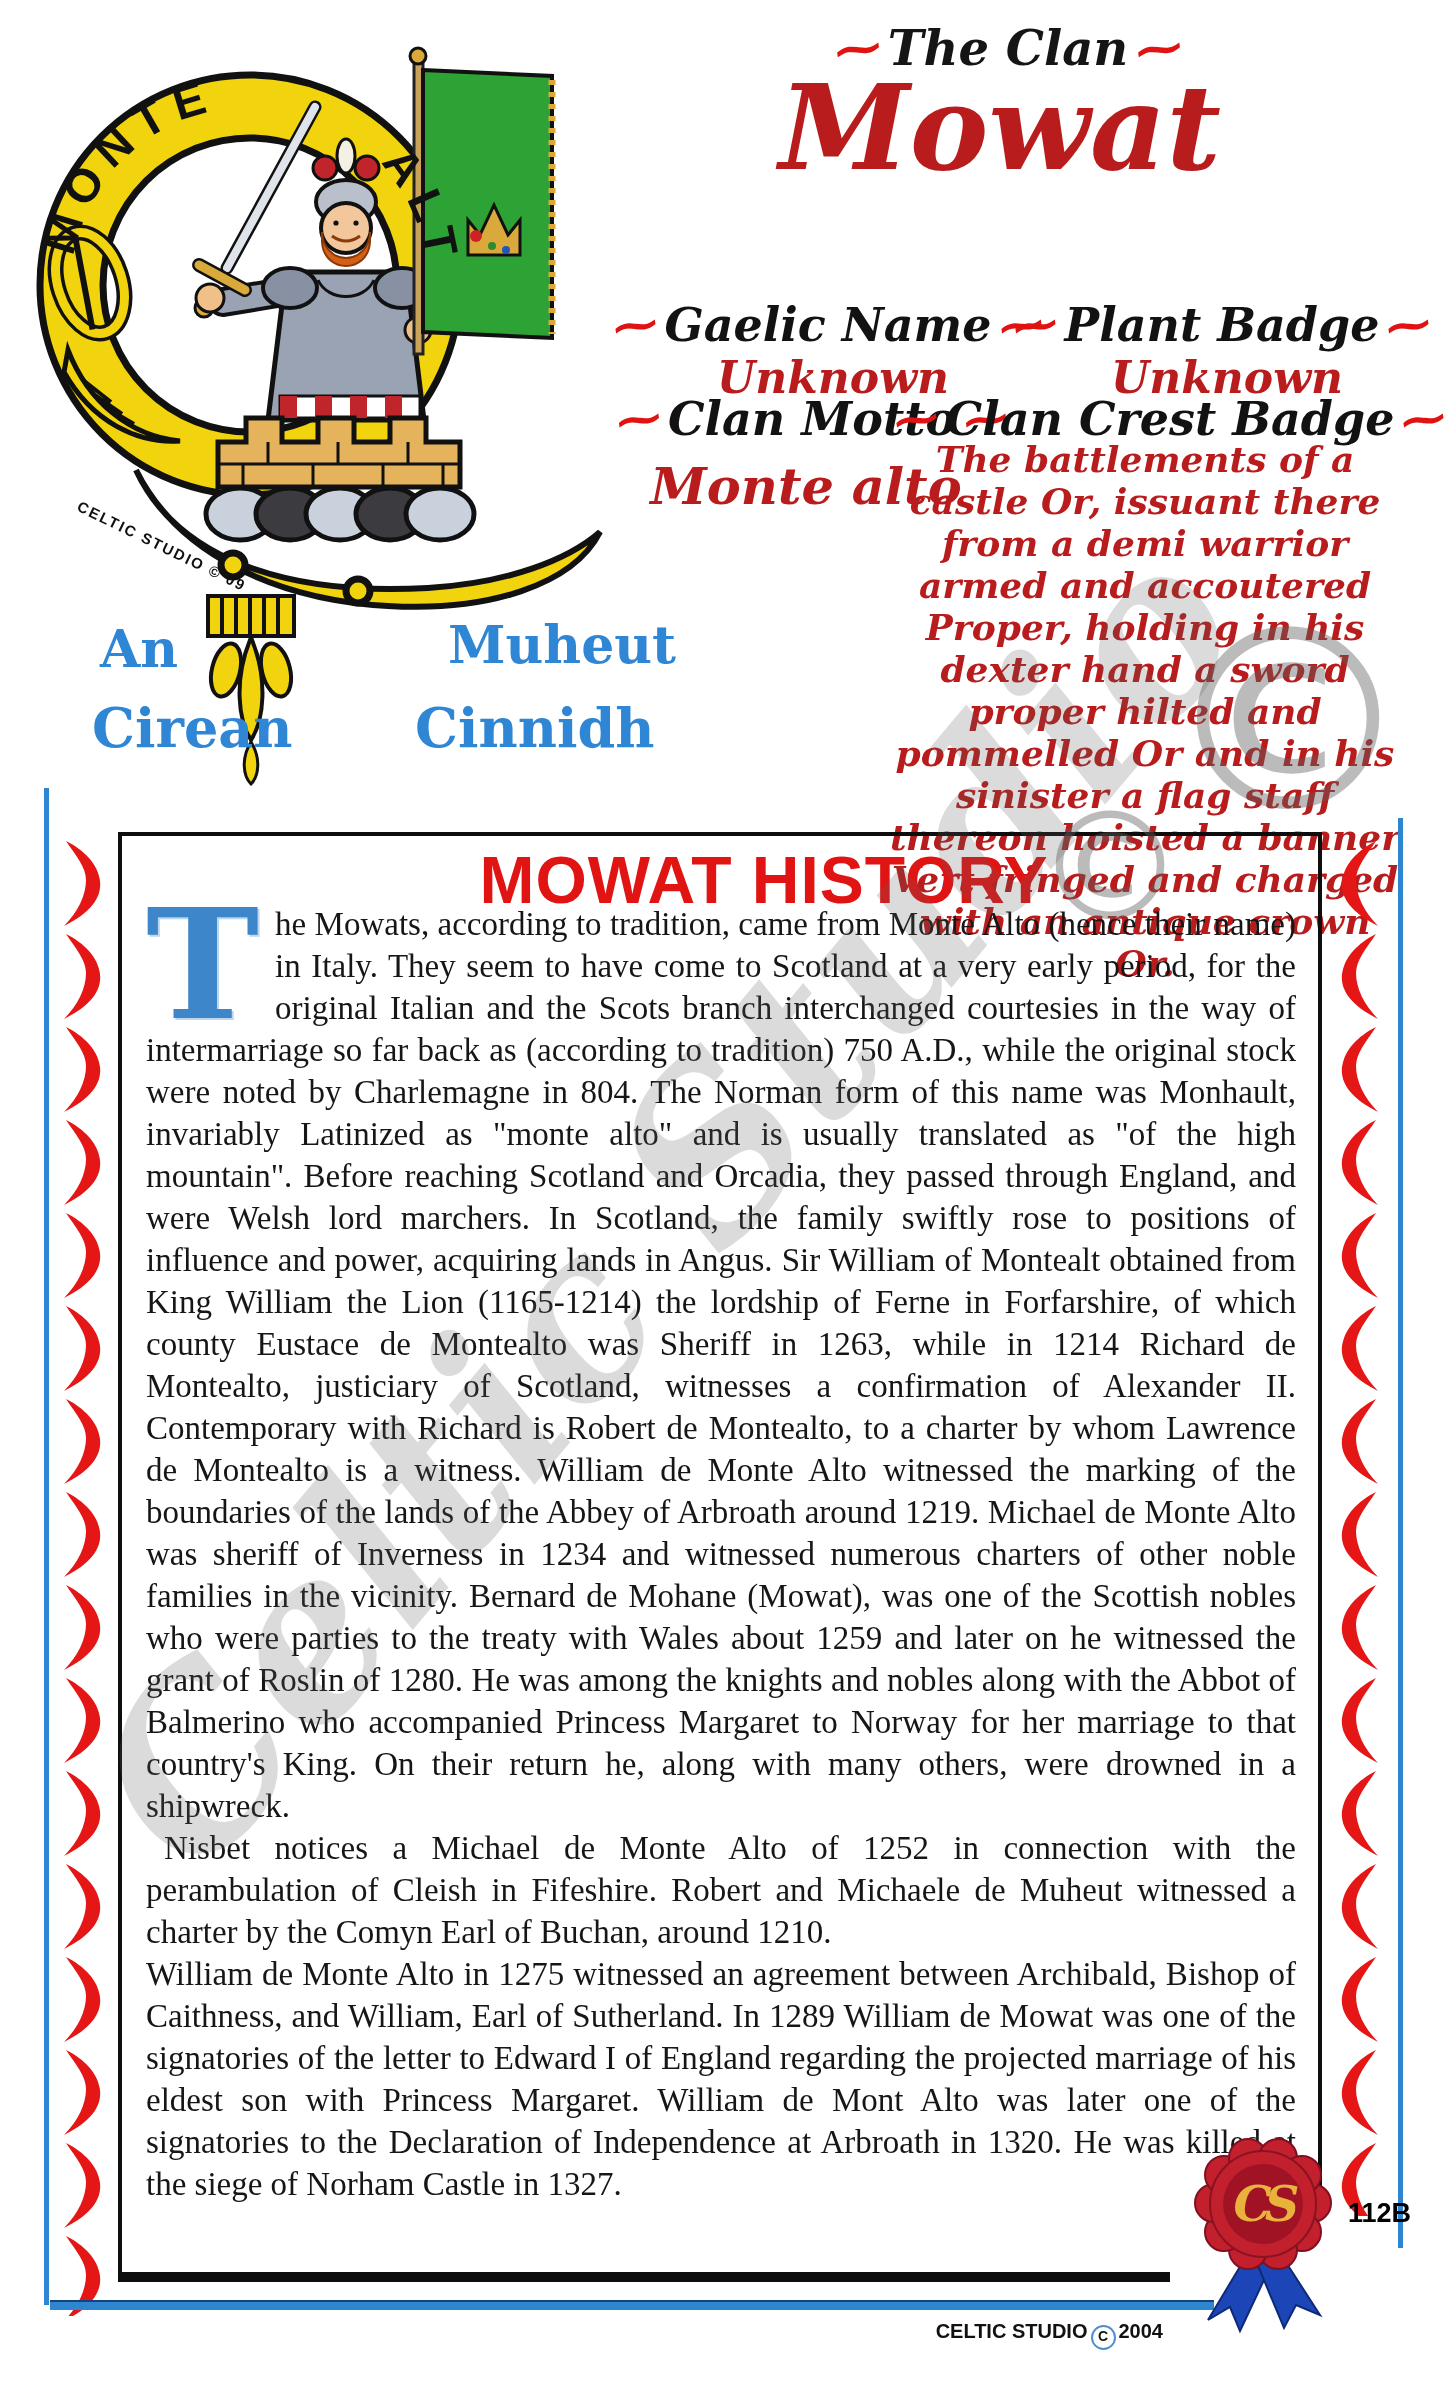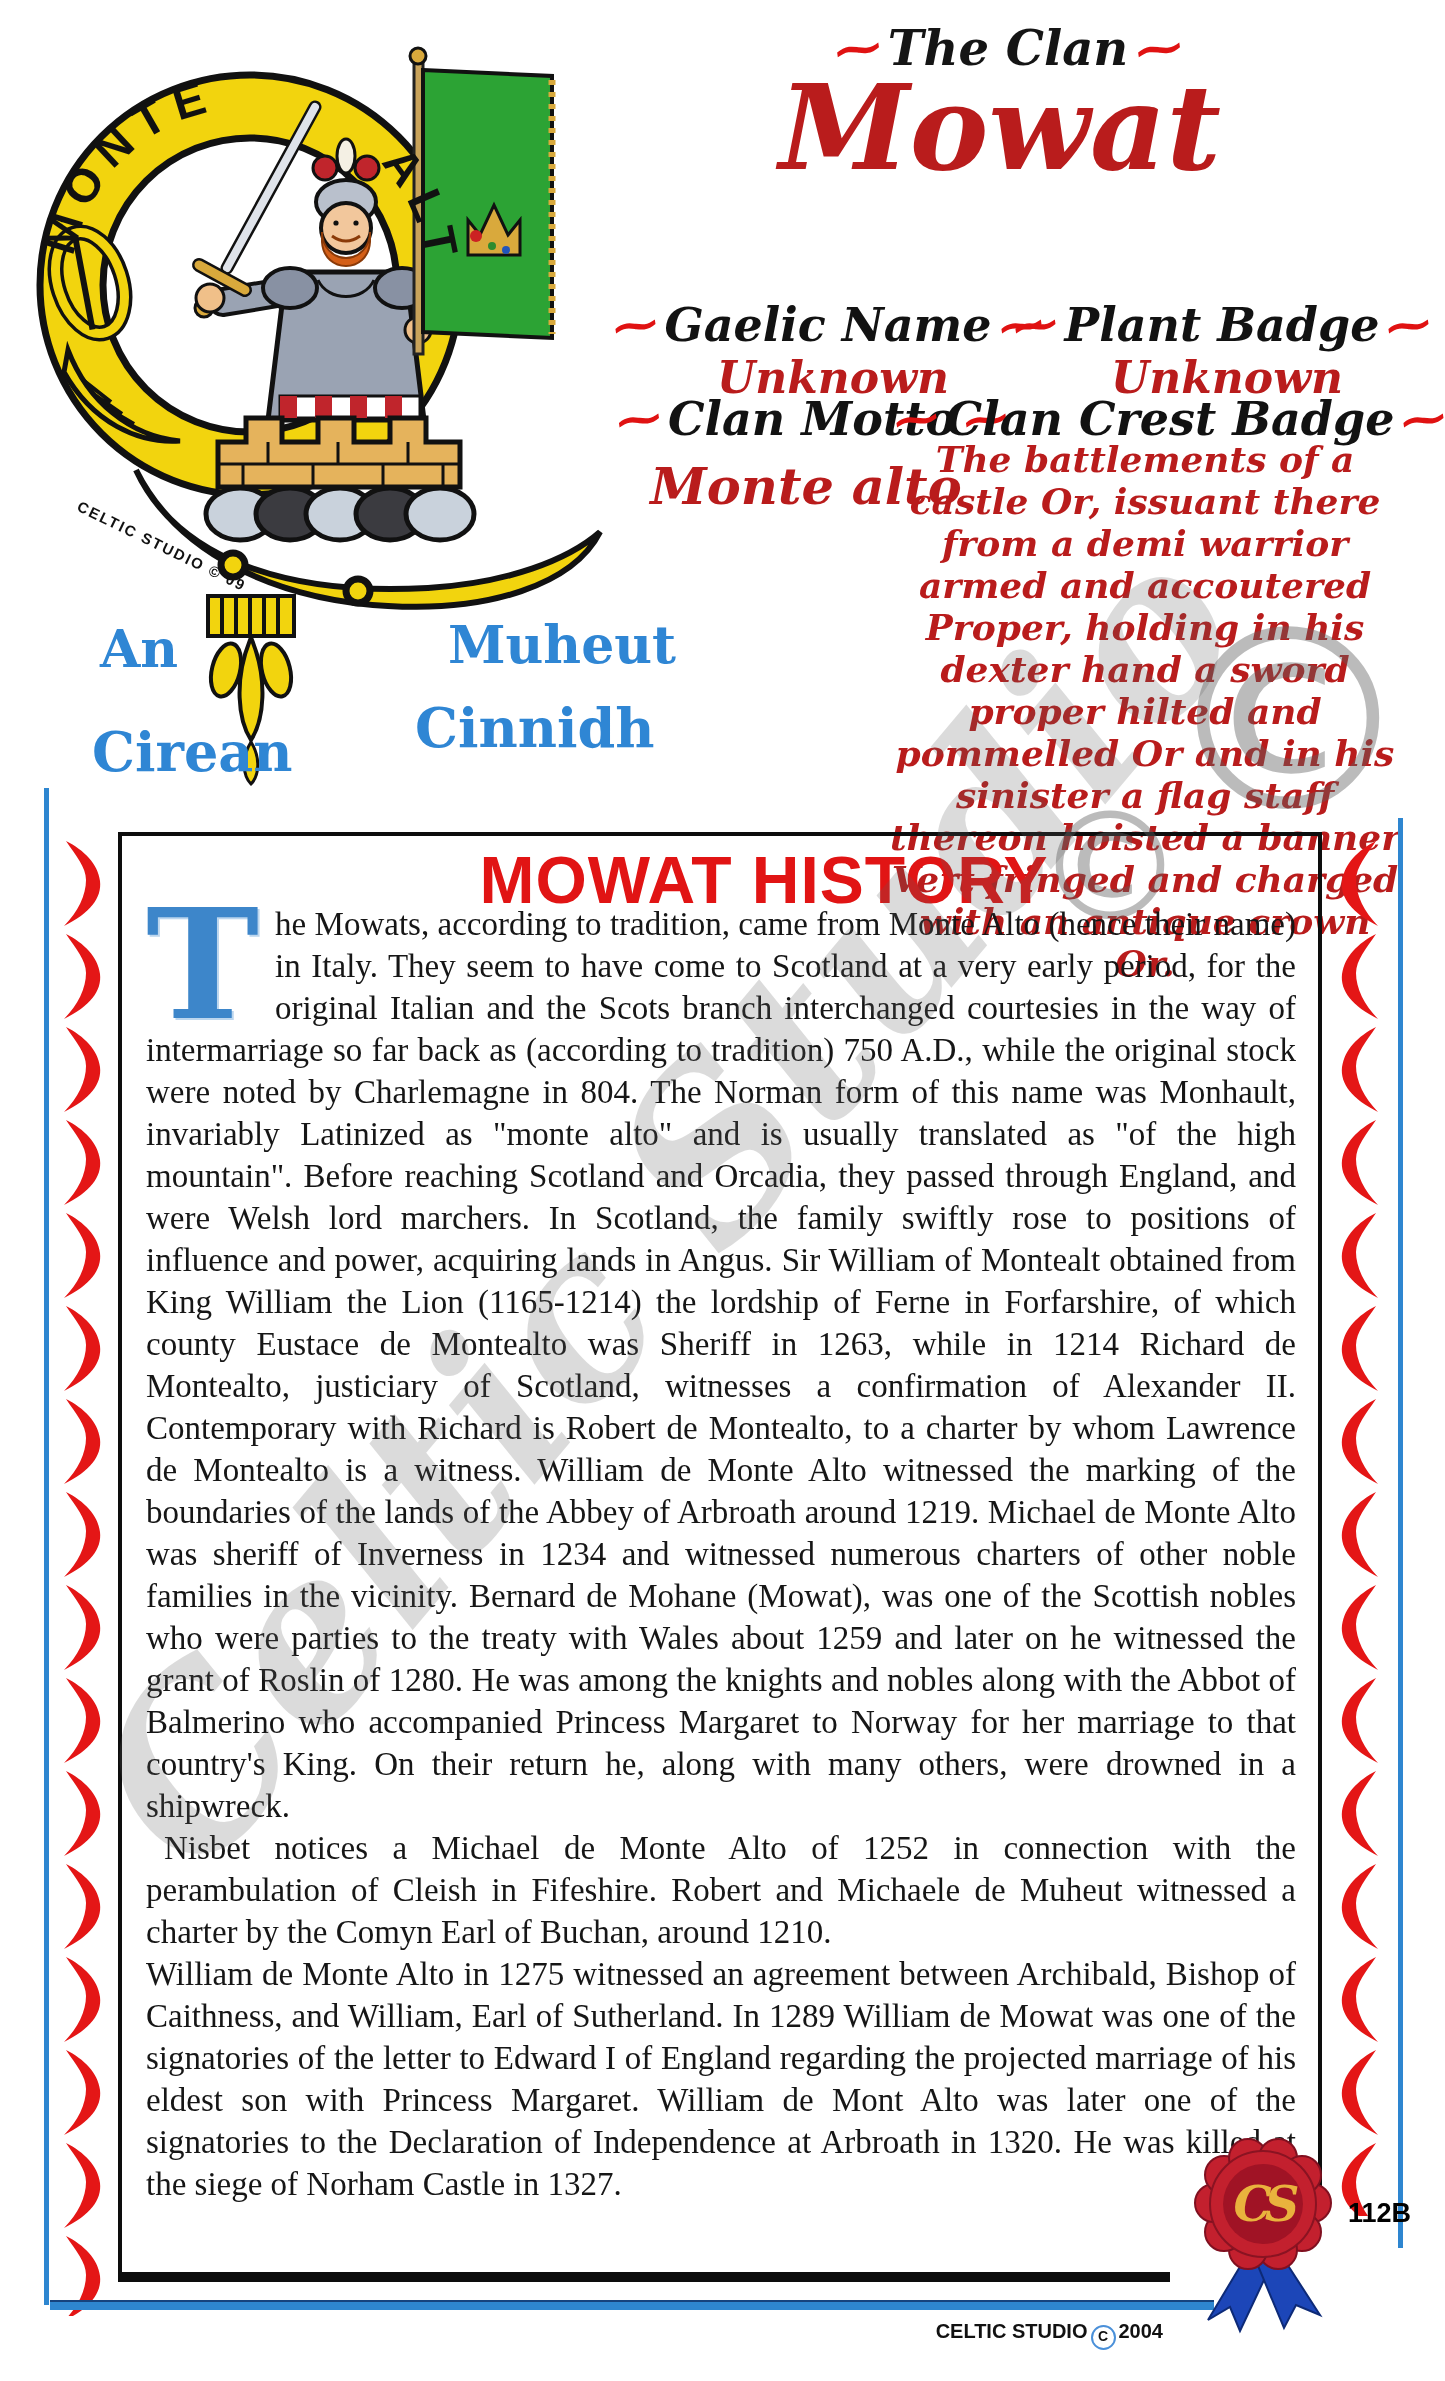--- a/index.html
+++ b/index.html
@@ -143,21 +143,21 @@
       <textPath href="#beltArc" startOffset="5%">MONTE</textPath>
     </text>
     <text font-family="Liberation Sans, sans-serif" font-size="47" font-weight="bold" fill="#111" letter-spacing="10">
       <textPath href="#beltArc" startOffset="76%">ALTO</textPath>
     </text>
     <text x="48" y="470" transform="rotate(26 48 470)" font-family="Liberation Sans, sans-serif" font-size="15" font-weight="bold" fill="#111" letter-spacing="2">CELTIC STUDIO © 09</text>
   </svg>
 
   <div class="abs uncial" style="left:100px;top:618px;font-size:52px;">An</div>
   <div class="abs uncial" style="left:448px;top:614px;font-size:52px;">Muheut</div>
-  <div class="abs uncial" style="left:92px;top:696px;font-size:54px;margin-top:24px;">Cirean</div>
+  <div class="abs uncial" style="left:92px;top:696px;font-size:54px;">Cirean</div>
   <div class="abs uncial" style="left:415px;top:696px;font-size:54px;">Cinnidh</div>
 
   <div class="abs center script" style="left:1008px;top:20px;font-size:48px;">
     <span class="dash">~</span><span>The Clan</span><span class="dash">~</span>
   </div>
   <div class="abs center script blue" style="left:1000px;top:58px;font-size:118px;">Mowat</div>
 
   <div class="abs center script hlabel" style="left:828px;top:298px;">
     <span class="dash">~</span><span>Gaelic Name</span><span class="dash">~</span>
   </div>

